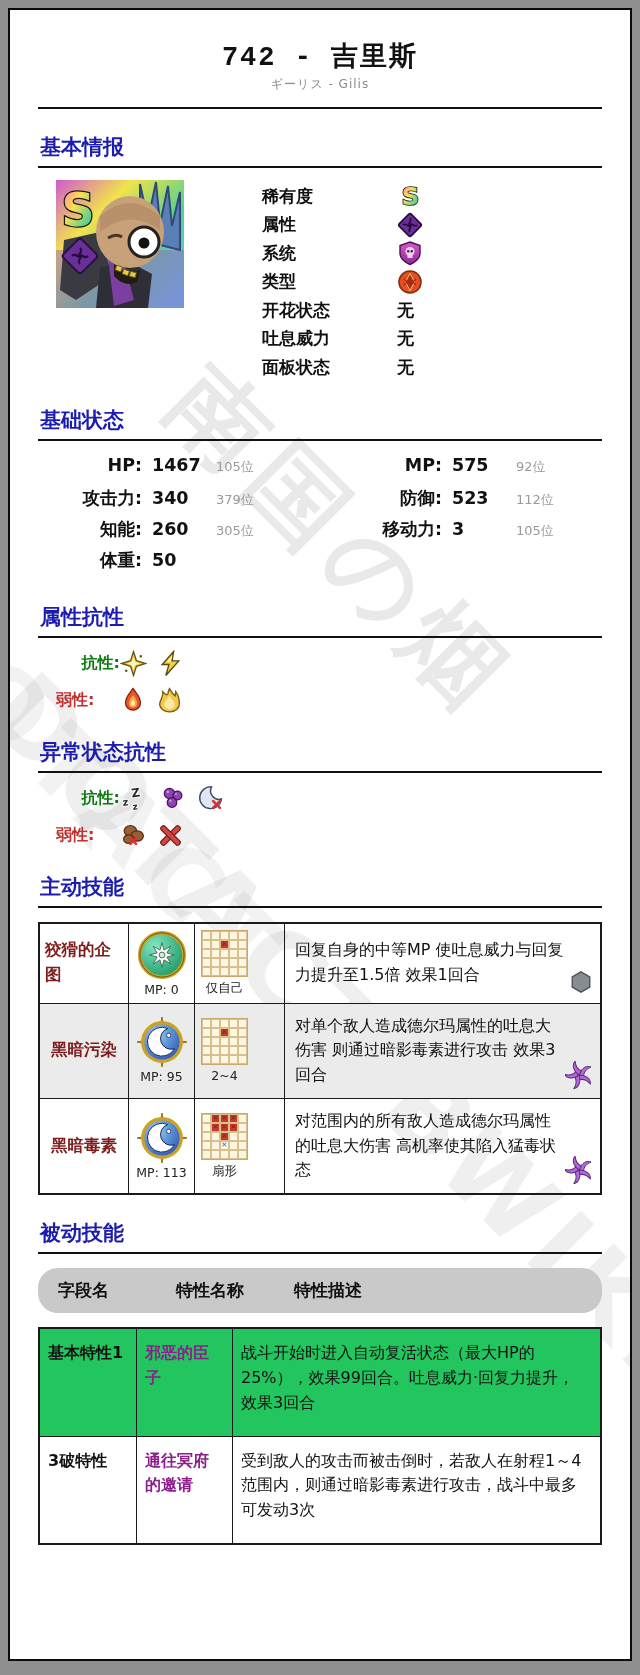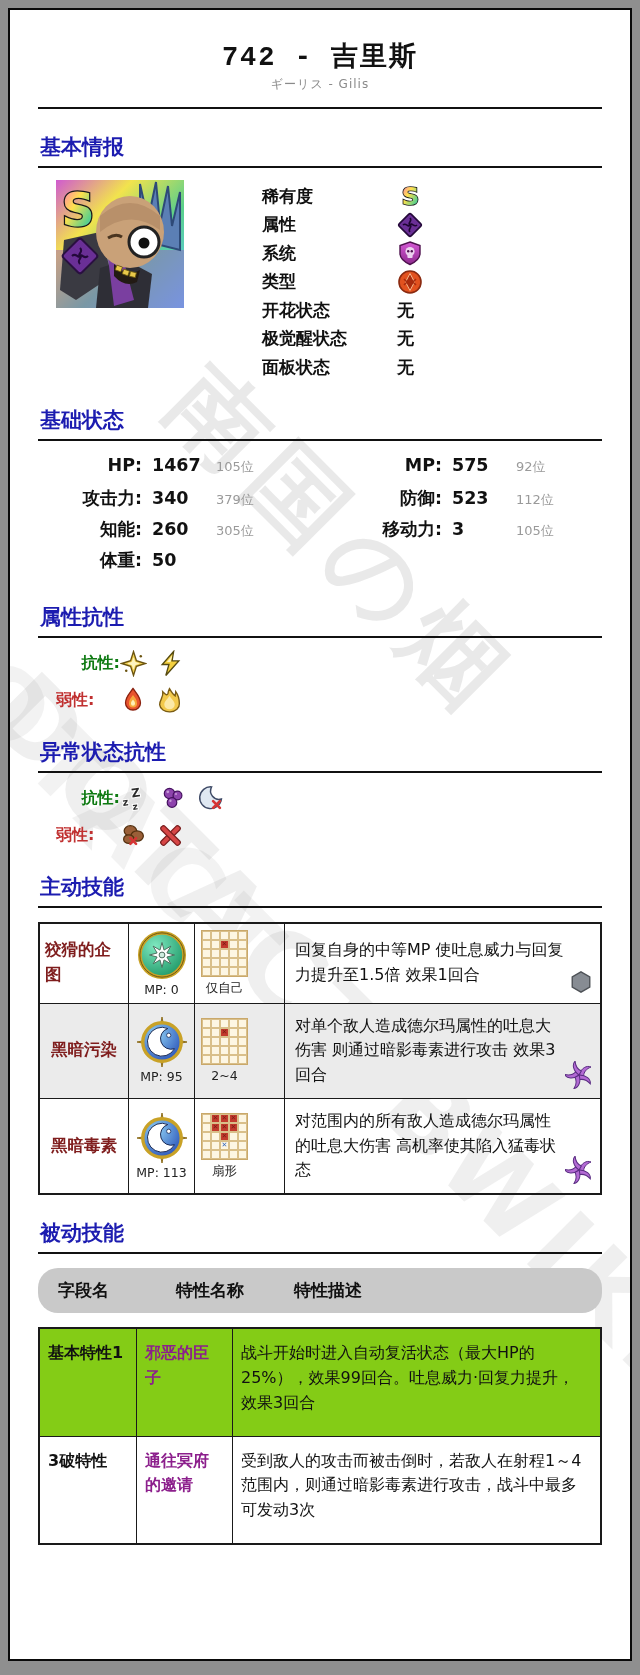--- a/index.html
+++ b/index.html
@@ -77,21 +77,21 @@
 
   
   .passive-head{
     margin-top:14px;background:#c9c9c9;
     display:grid;grid-template-columns:118px 118px 1fr;
     padding:11px 0 11px 20px;font-weight:bold;font-size:17px;color:#111;border-radius:20px;
   }
   .passive-table{margin-top:14px;border:2px solid #1a1a1a;}
   .passive-row{display:grid;grid-template-columns:96px 96px 1fr;border-top:1px solid #1a1a1a;}
   .passive-row:first-child{border-top:none;}
-  .passive-row.alt{background:#84cc16;}
+  .passive-row.alt{background:#22c55e;}
   .p-cell{border-left:1px solid #1a1a1a;padding:12px 8px;font-size:16px;line-height:1.55;}
   .p-cell:first-child{border-left:none;}
   .p-field{font-weight:600;color:#111;}
   .p-name{color:#8c1f8c;font-weight:bold;}
   .p-desc{color:#111;padding-right:14px;padding-bottom:20px;}
 </style>
 </head>
 <body>
 
 <div class="page">
@@ -206,21 +206,21 @@
                   <path d="M7 10 L10 13 L7 16 M19 10 L16 13 L19 16" stroke="#a92c0e" stroke-width="1.6" fill="none"></path>
                 </svg>
               </span>
             </span>
         </div>
         <div class="info-row">
           <span class="info-label">开花状态</span>
           <span class="info-value">无</span>
         </div>
         <div class="info-row">
-          <span class="info-label">极觉醒状态</span>
+          <span class="info-label">吐息威力</span>
           <span class="info-value">无</span>
         </div>
         <div class="info-row">
           <span class="info-label">面板状态</span>
           <span class="info-value">无</span>
         </div>
       </div>
     </div>
 
     <h2 class="sec">基础状态</h2>

